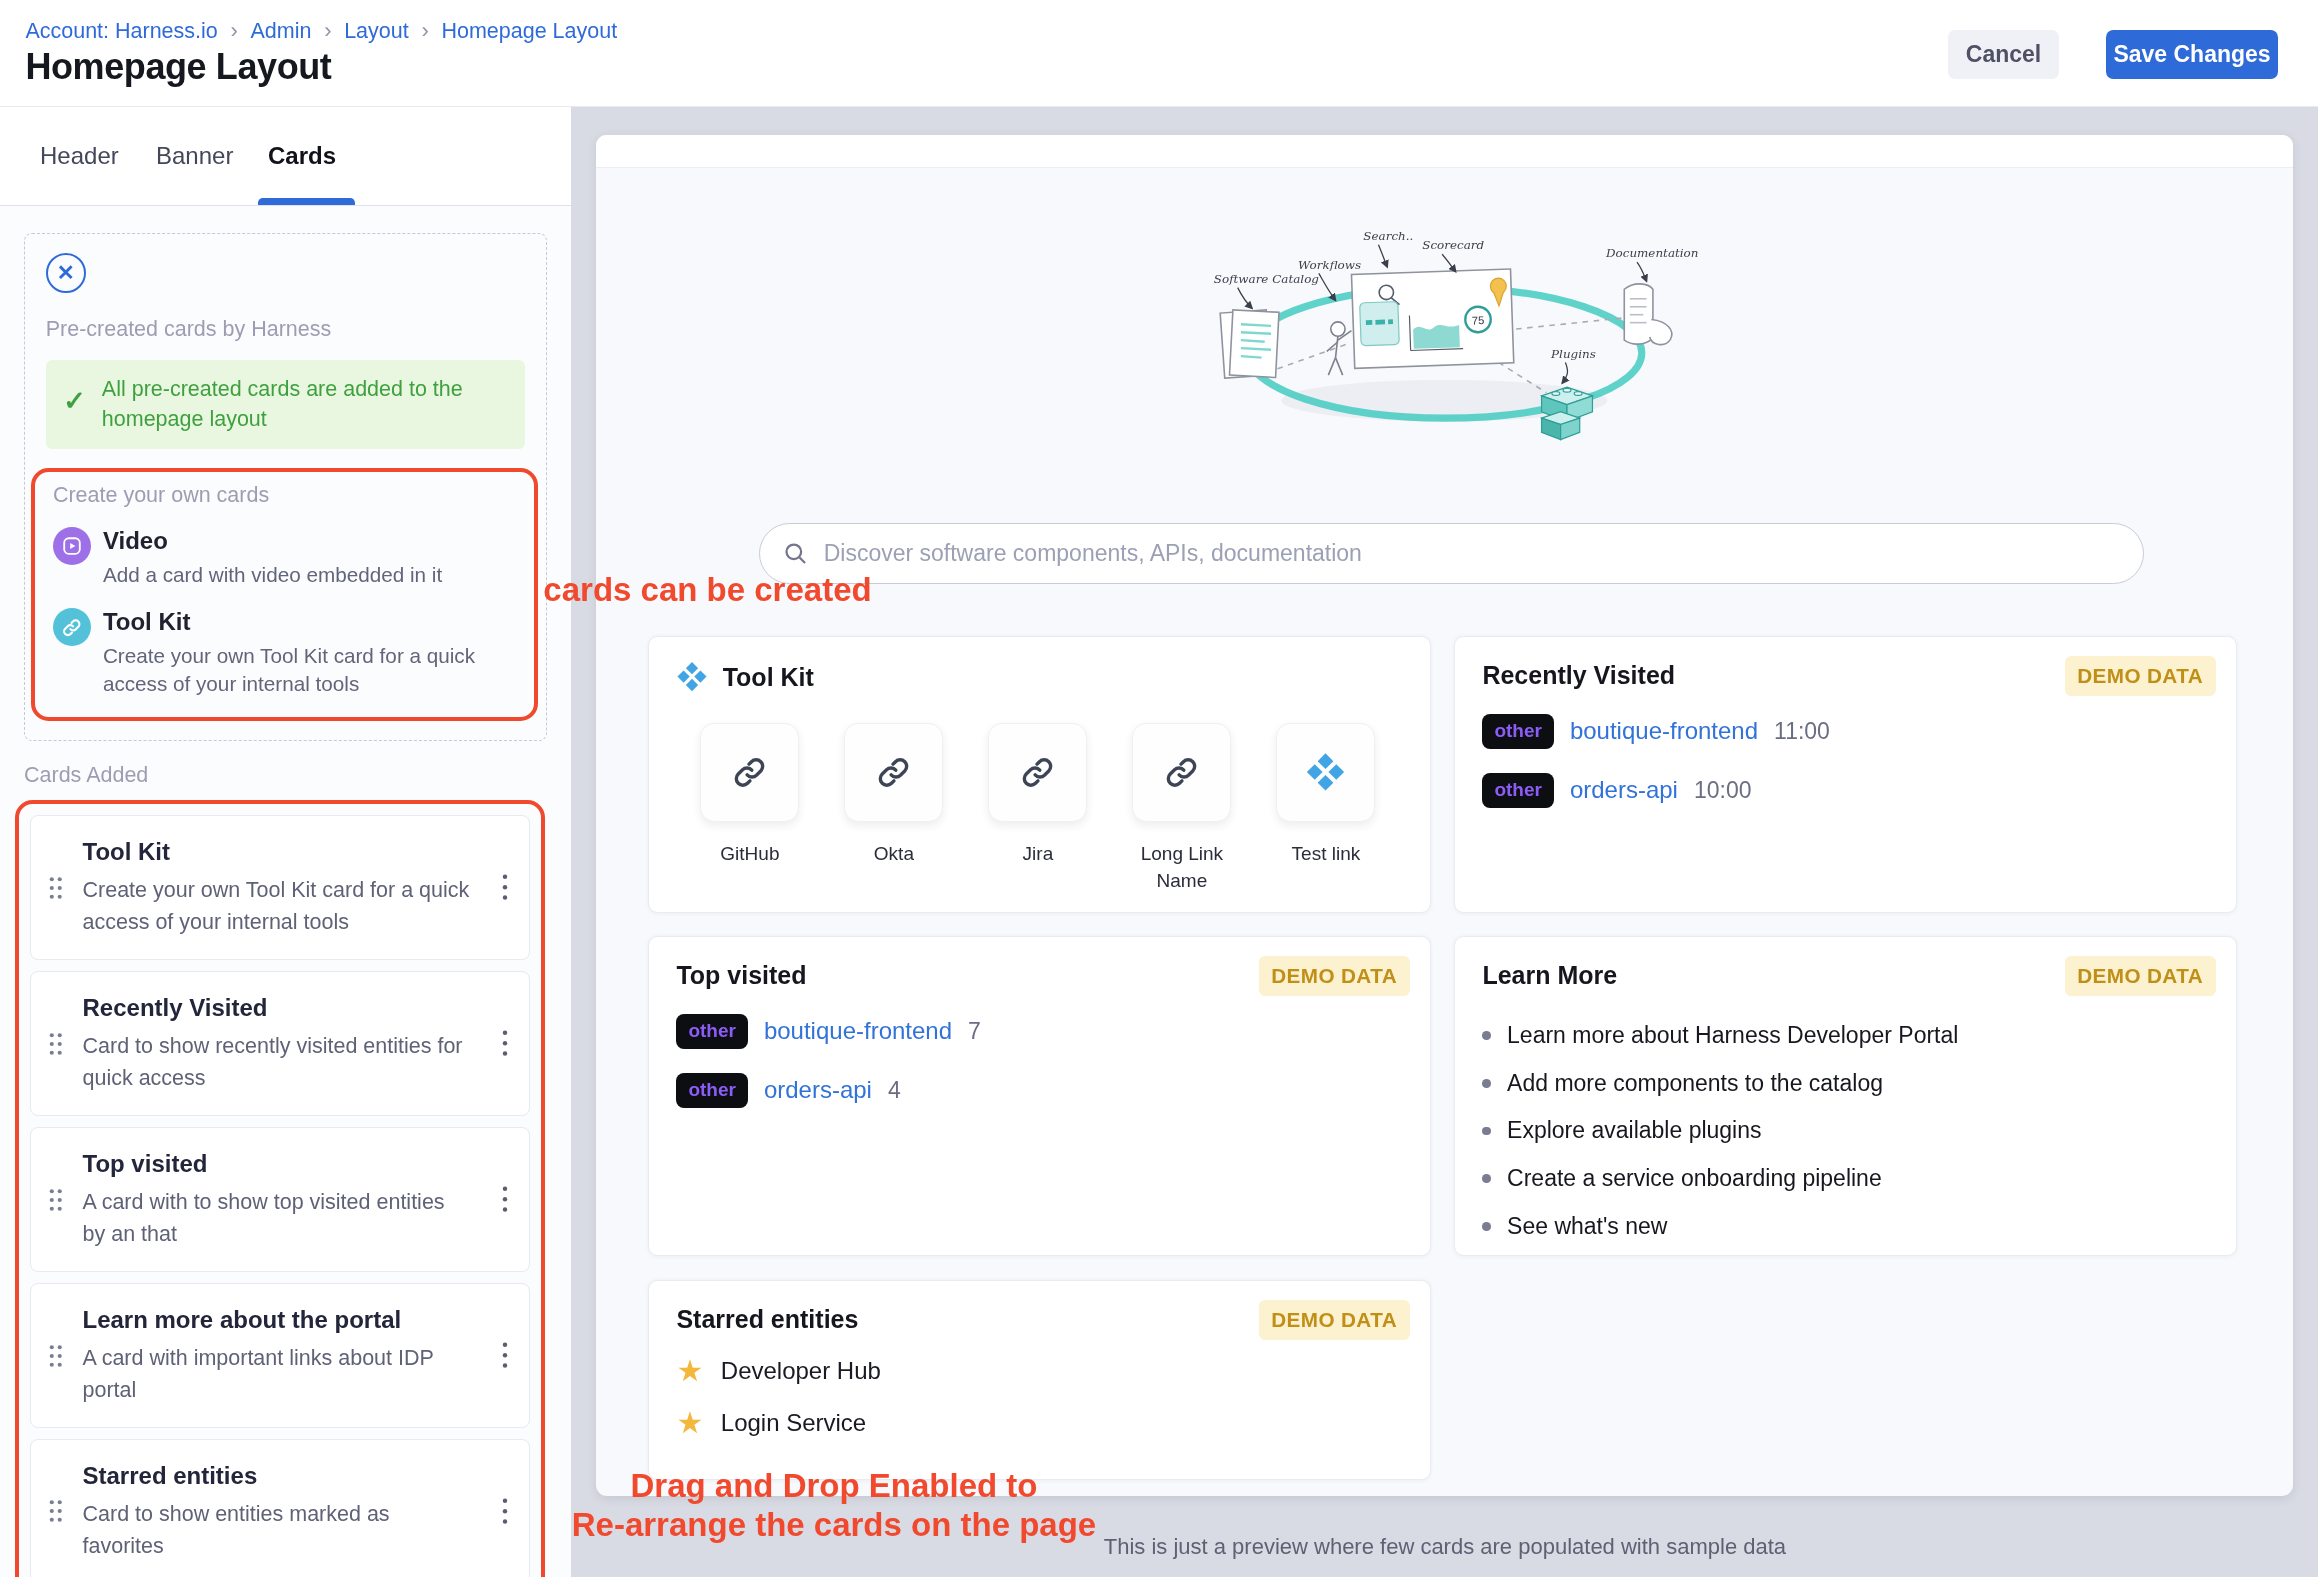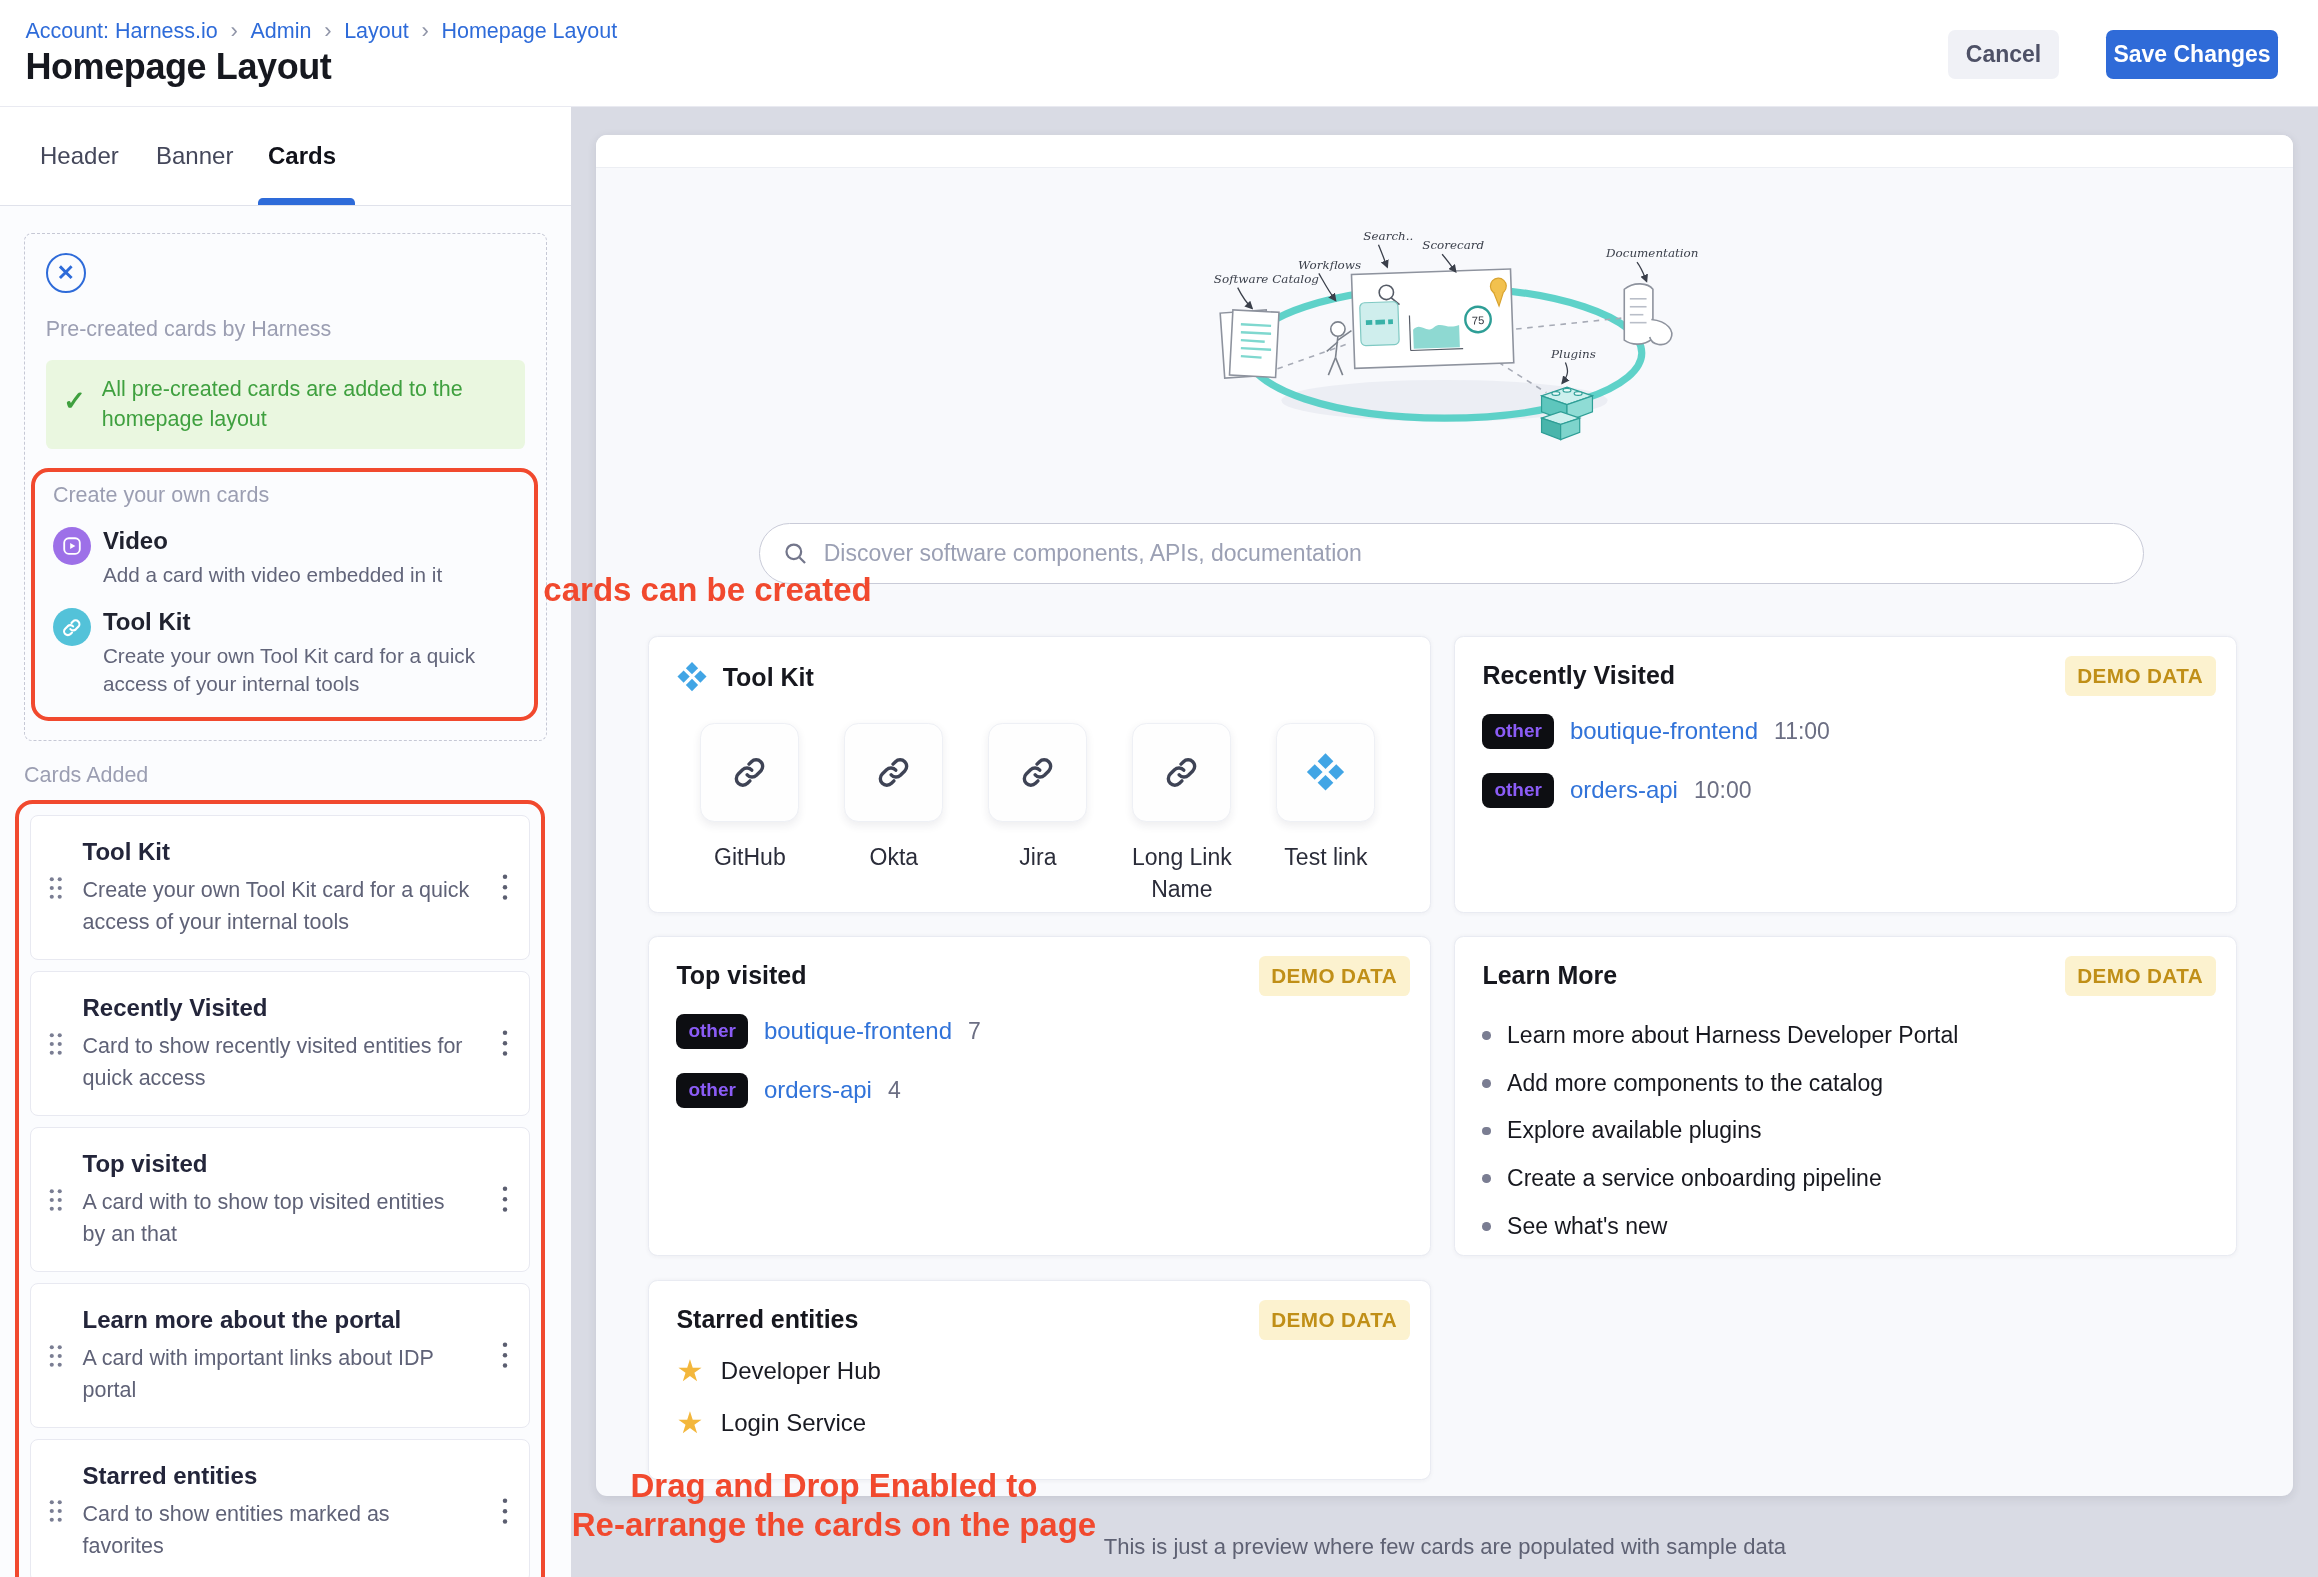--- a/index.html
+++ b/index.html
@@ -75,21 +75,21 @@
   #pcard-learn   { left:858px; top:801px; width:783px; height:320px; }
   #pcard-starred { left:52px;  top:1145px; width:783px; height:200px; }
 
   .pcard-title { font-size:25px; font-weight:700; color:#16171e; }
   .pcard-head { display:flex; align-items:center; gap:14.3px; }
   .demo-badge { position:absolute; right:20.7px; top:19px; background:#fcf2cf; color:#c08f17; font-size:20.7px; font-weight:700; padding:8px 12.7px; border-radius:6.4px; letter-spacing:0.4px; }
 
   .tiles { display:flex; gap:45px; margin-top:30px; padding-left:24px; }
   .tile-wrap { width:99px; text-align:center; cursor:pointer; }
   .tile { width:99px; height:99px; background:#fefefe; border:1.6px solid #eef0f5; border-radius:14.3px; box-shadow:0 3.2px 8px rgba(40,41,61,.08); display:flex; align-items:center; justify-content:center; }
-  .tile-label { margin:19px -17.5px 0 -17.5px; font-size:23px; color:#2b2d3a; line-height:1.4; }
+  .tile-label { margin:19px -17.5px 0 -17.5px; font-size:19px; color:#2b2d3a; line-height:1.4; }
 
   .entity-row { display:flex; align-items:center; gap:16px; margin-top:24px; }
   .tag-pill { background:#0d0e12; color:#8b5cf6; font-size:19px; font-weight:600; padding:6.4px 12px; border-radius:8px; }
   .entity-link { font-size:24px; color:#3173d9; cursor:pointer; }
   .entity-meta { font-size:23px; color:#6b6e83; }
 
   .learn-list { margin-top:32px; list-style:none; }
   .learn-item { display:flex; gap:16px; align-items:center; margin-bottom:20.7px; font-size:23px; color:#17181f; }
   .bullet-dot { width:8.7px; height:8.7px; border-radius:50%; background:#7a7d92; flex:none; }
 

